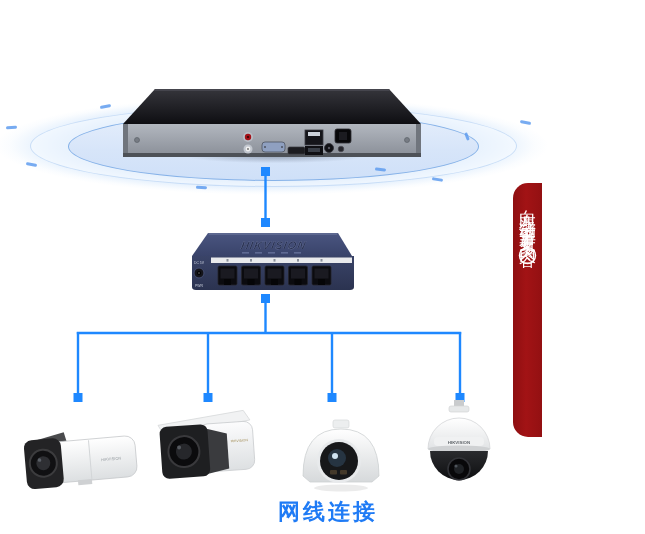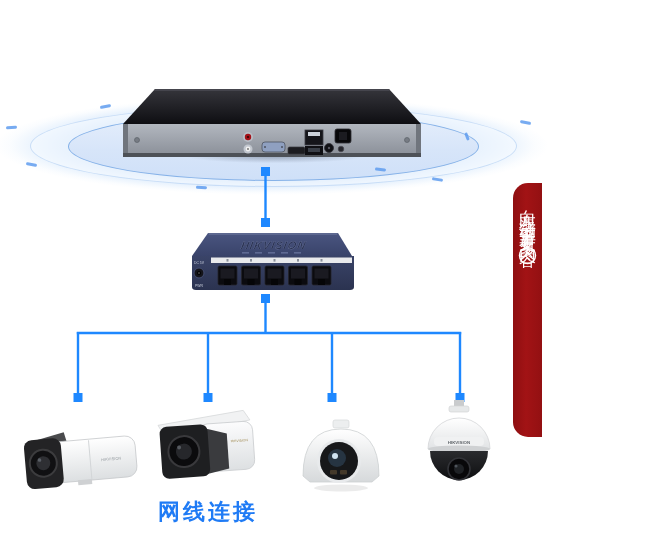--- a/index.html
+++ b/index.html
@@ -22,21 +22,21 @@
   .dash{position:absolute;width:11px;height:3px;border-radius:2px;background:#5f9cee;opacity:.85;}
   
   .banner{position:absolute;left:513px;top:183px;width:29px;height:254px;
     background:linear-gradient(90deg,#8e0f11 0%,#a21315 45%,#931012 100%);
     border-radius:15px 0 0 15px;display:flex;flex-direction:column;align-items:center;
     padding-top:13px;box-sizing:border-box;cursor:pointer;}
   .banner-text{writing-mode:vertical-rl;text-orientation:upright;color:#ffffff;
     font-size:17px;letter-spacing:4.5px;line-height:29px;font-weight:500;user-select:none;}
   .banner-icon{margin-top:5px;flex:0 0 auto;}
   
-  .net-label{position:absolute;left:158px;top:497px;width:220px;text-align:left;
+  .net-label{position:absolute;left:158px;top:497px;width:220px;text-align:right;
     font-size:22px;font-weight:bold;color:#1f7bf5;letter-spacing:3px;}
   svg{display:block;}
 </style>
 </head>
 <body>
 
 <div class="stage">
 
   <div class="ellipse p-outer"></div>
   <div class="ellipse p-ring"></div>

